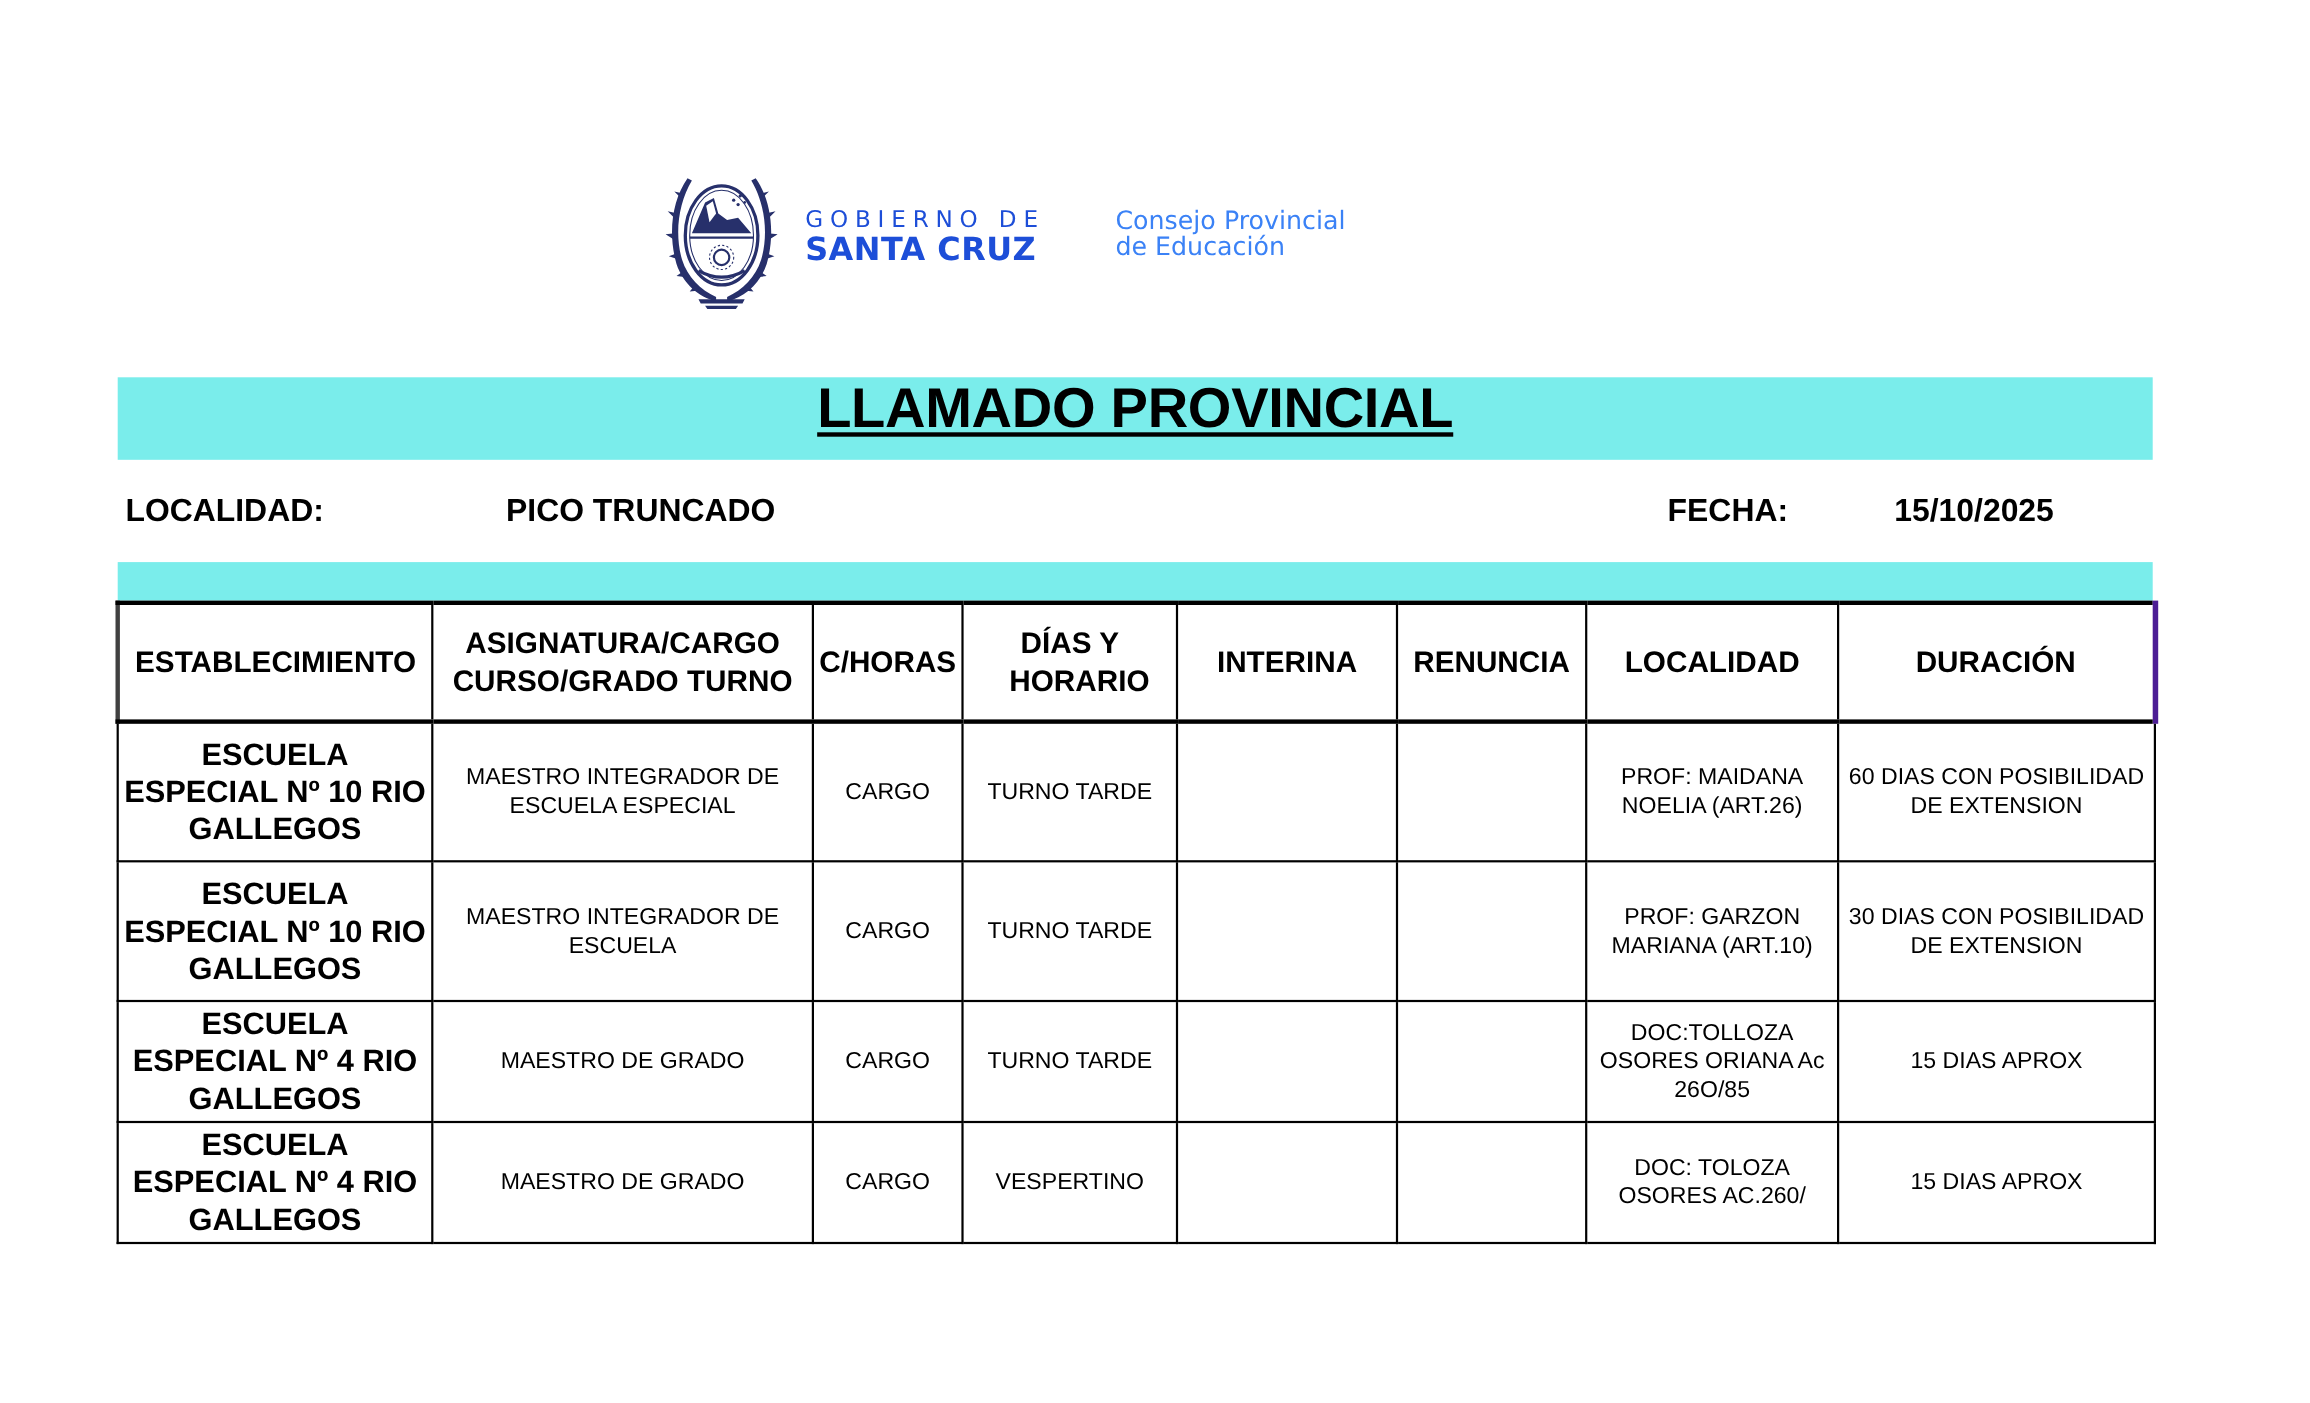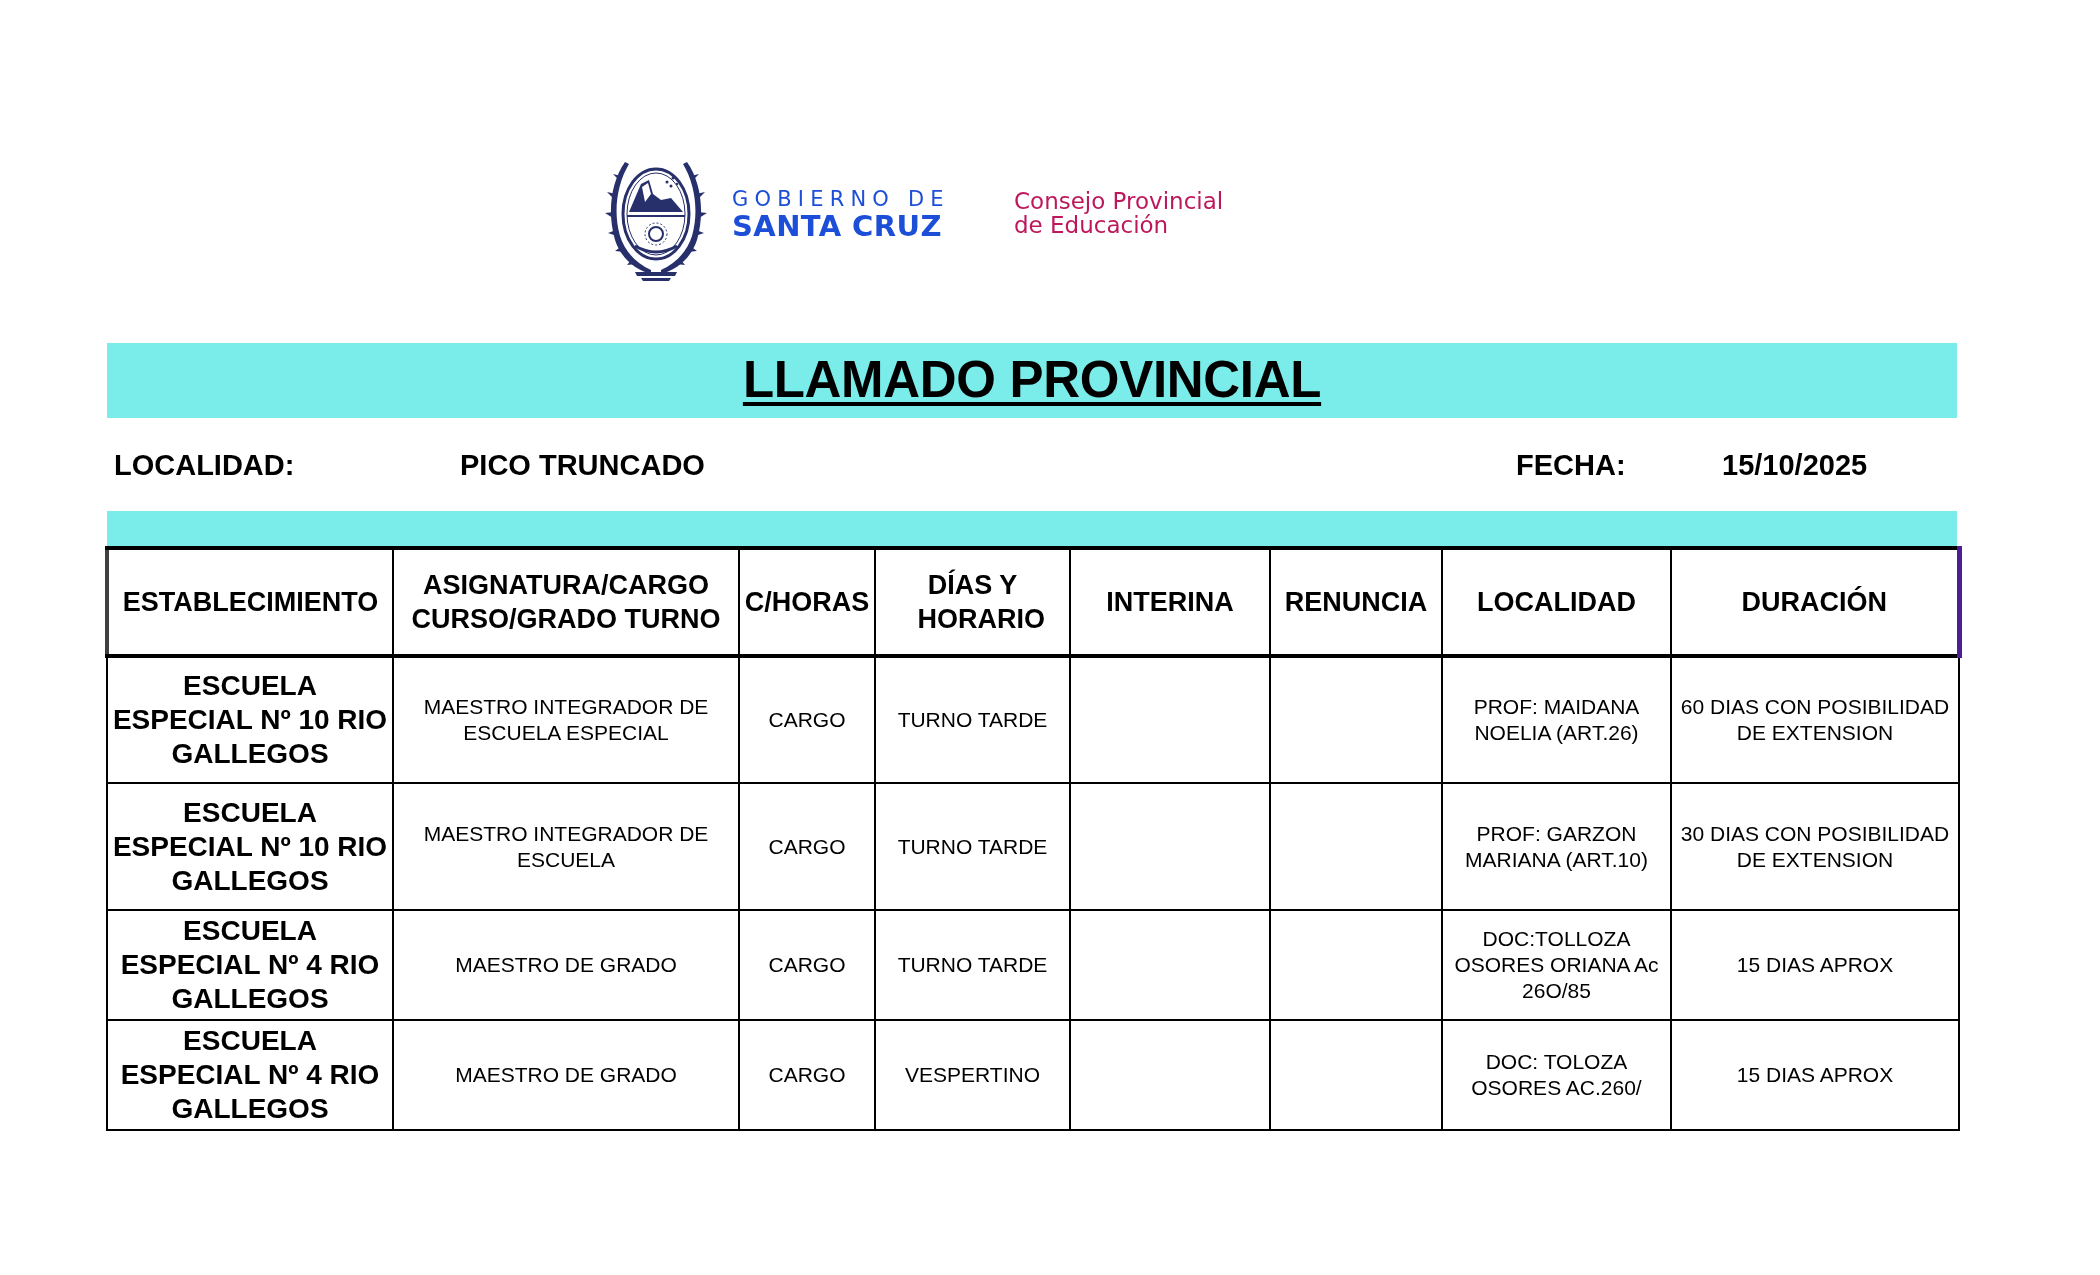--- a/index.html
+++ b/index.html
@@ -7,26 +7,26 @@
          font-family: "Liberation Sans", sans-serif; color: #000; }
 
   
   .logo-block { position: absolute; left: 605px; top: 152px; width: 660px; height: 130px; }
   .emblem { position: absolute; left: 0; top: 2px; width: 102px; height: 128px; }
   .gov-text { position: absolute; left: 127px; top: 36px; color: #1d4ed8; }
   .gov-line1 { font-family: "DejaVu Sans", sans-serif; font-size: 21px; letter-spacing: 6.2px;
                line-height: 22px; white-space: nowrap; font-weight: normal; }
   .gov-line2 { font-family: "DejaVu Sans", sans-serif; font-size: 29px; font-weight: bold;
                line-height: 30px; letter-spacing: 0.4px; white-space: nowrap; margin-top: 1px; }
-  .council-text { position: absolute; left: 409px; top: 37px; color: #be185d;
+  .council-text { position: absolute; left: 409px; top: 37px; color: #3b82f6;
                   font-family: "DejaVu Sans", sans-serif; font-size: 23px; line-height: 24px; white-space: nowrap; }
 
   
   .band { position: absolute; left: 107px; width: 1850px; background: #7aedeb; }
-  .band-title { top: 343px; height: 75px; display: flex; align-items: center; justify-content: center; }
+  .band-title { top: 343px; height: 75px; display: flex; align-items: flex-start; justify-content: center; }
   .band-gap { top: 511px; height: 35px; }
   .main-title { font-family: "Liberation Sans", sans-serif; font-weight: bold; font-size: 51px;
                 text-decoration: underline; text-decoration-thickness: 4px; text-underline-offset: 5px;
                 letter-spacing: -0.3px; margin-top: -2px; }
 
   
   .info-row { position: absolute; top: 440px; height: 50px; left: 0; width: 2100px;
               font-weight: bold; font-size: 29px; line-height: 50px; white-space: nowrap; }
   .info-row span { position: absolute; top: 0; }
   .loc-label { left: 114px; }

